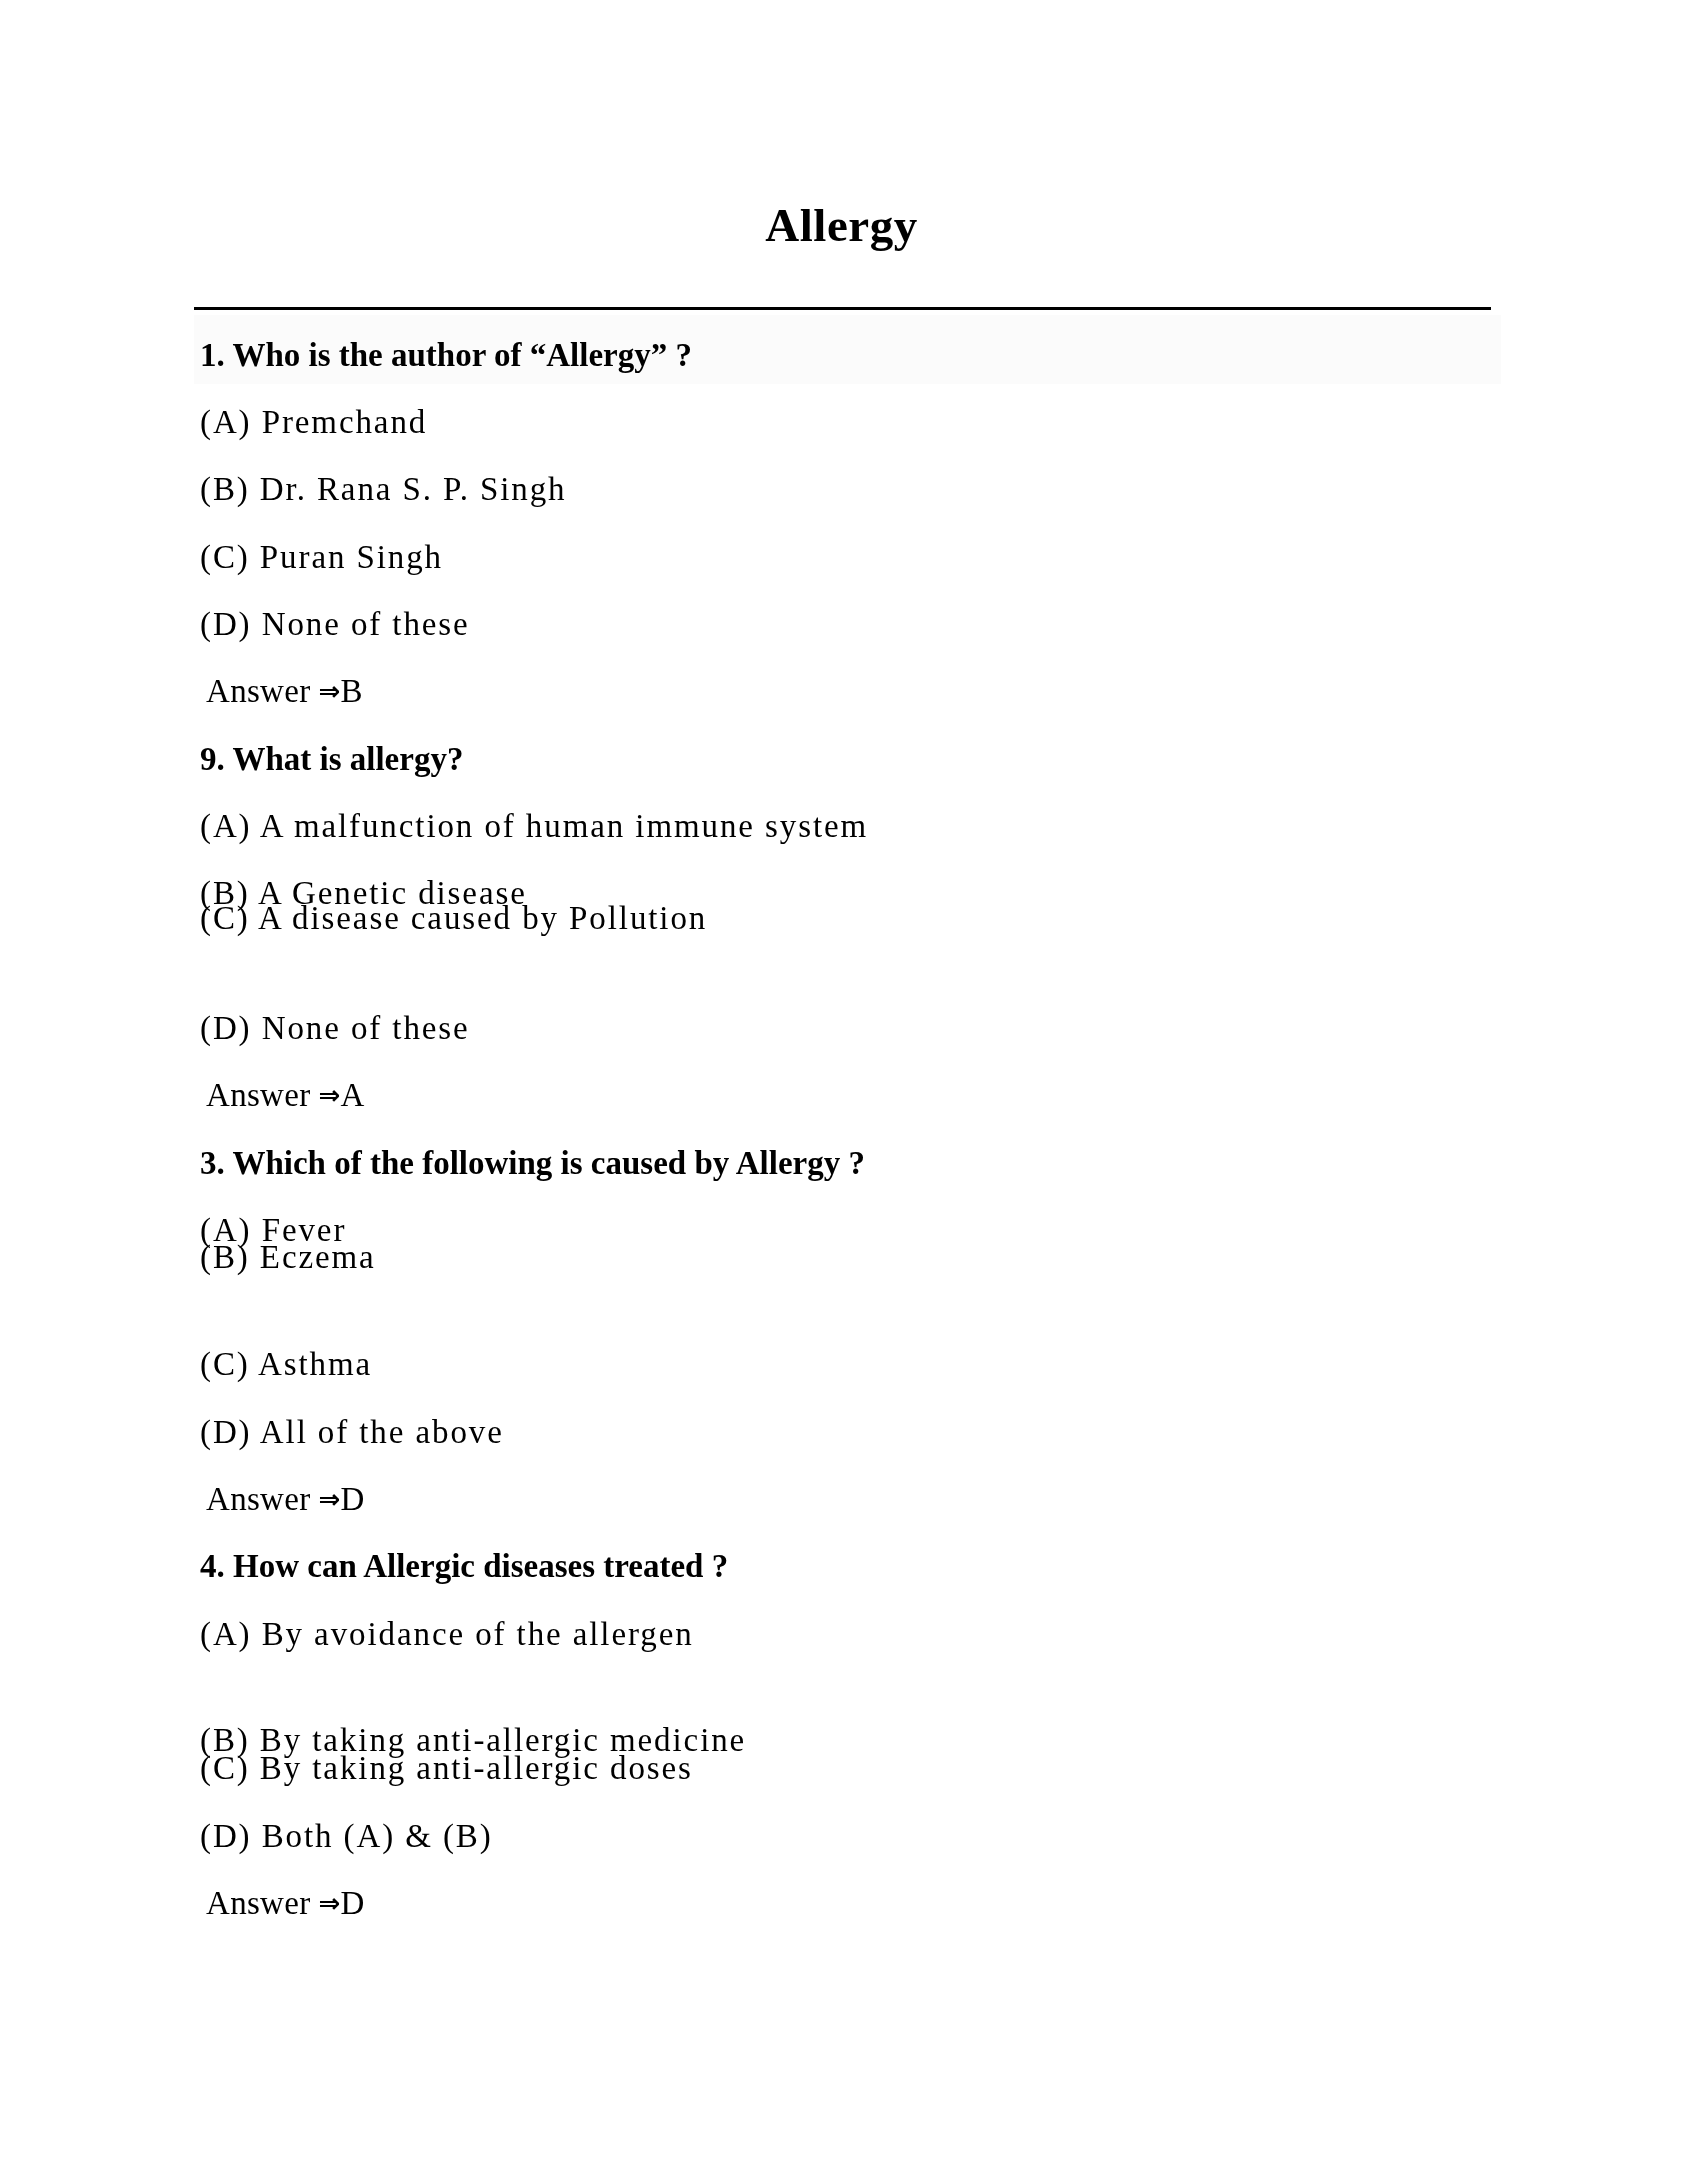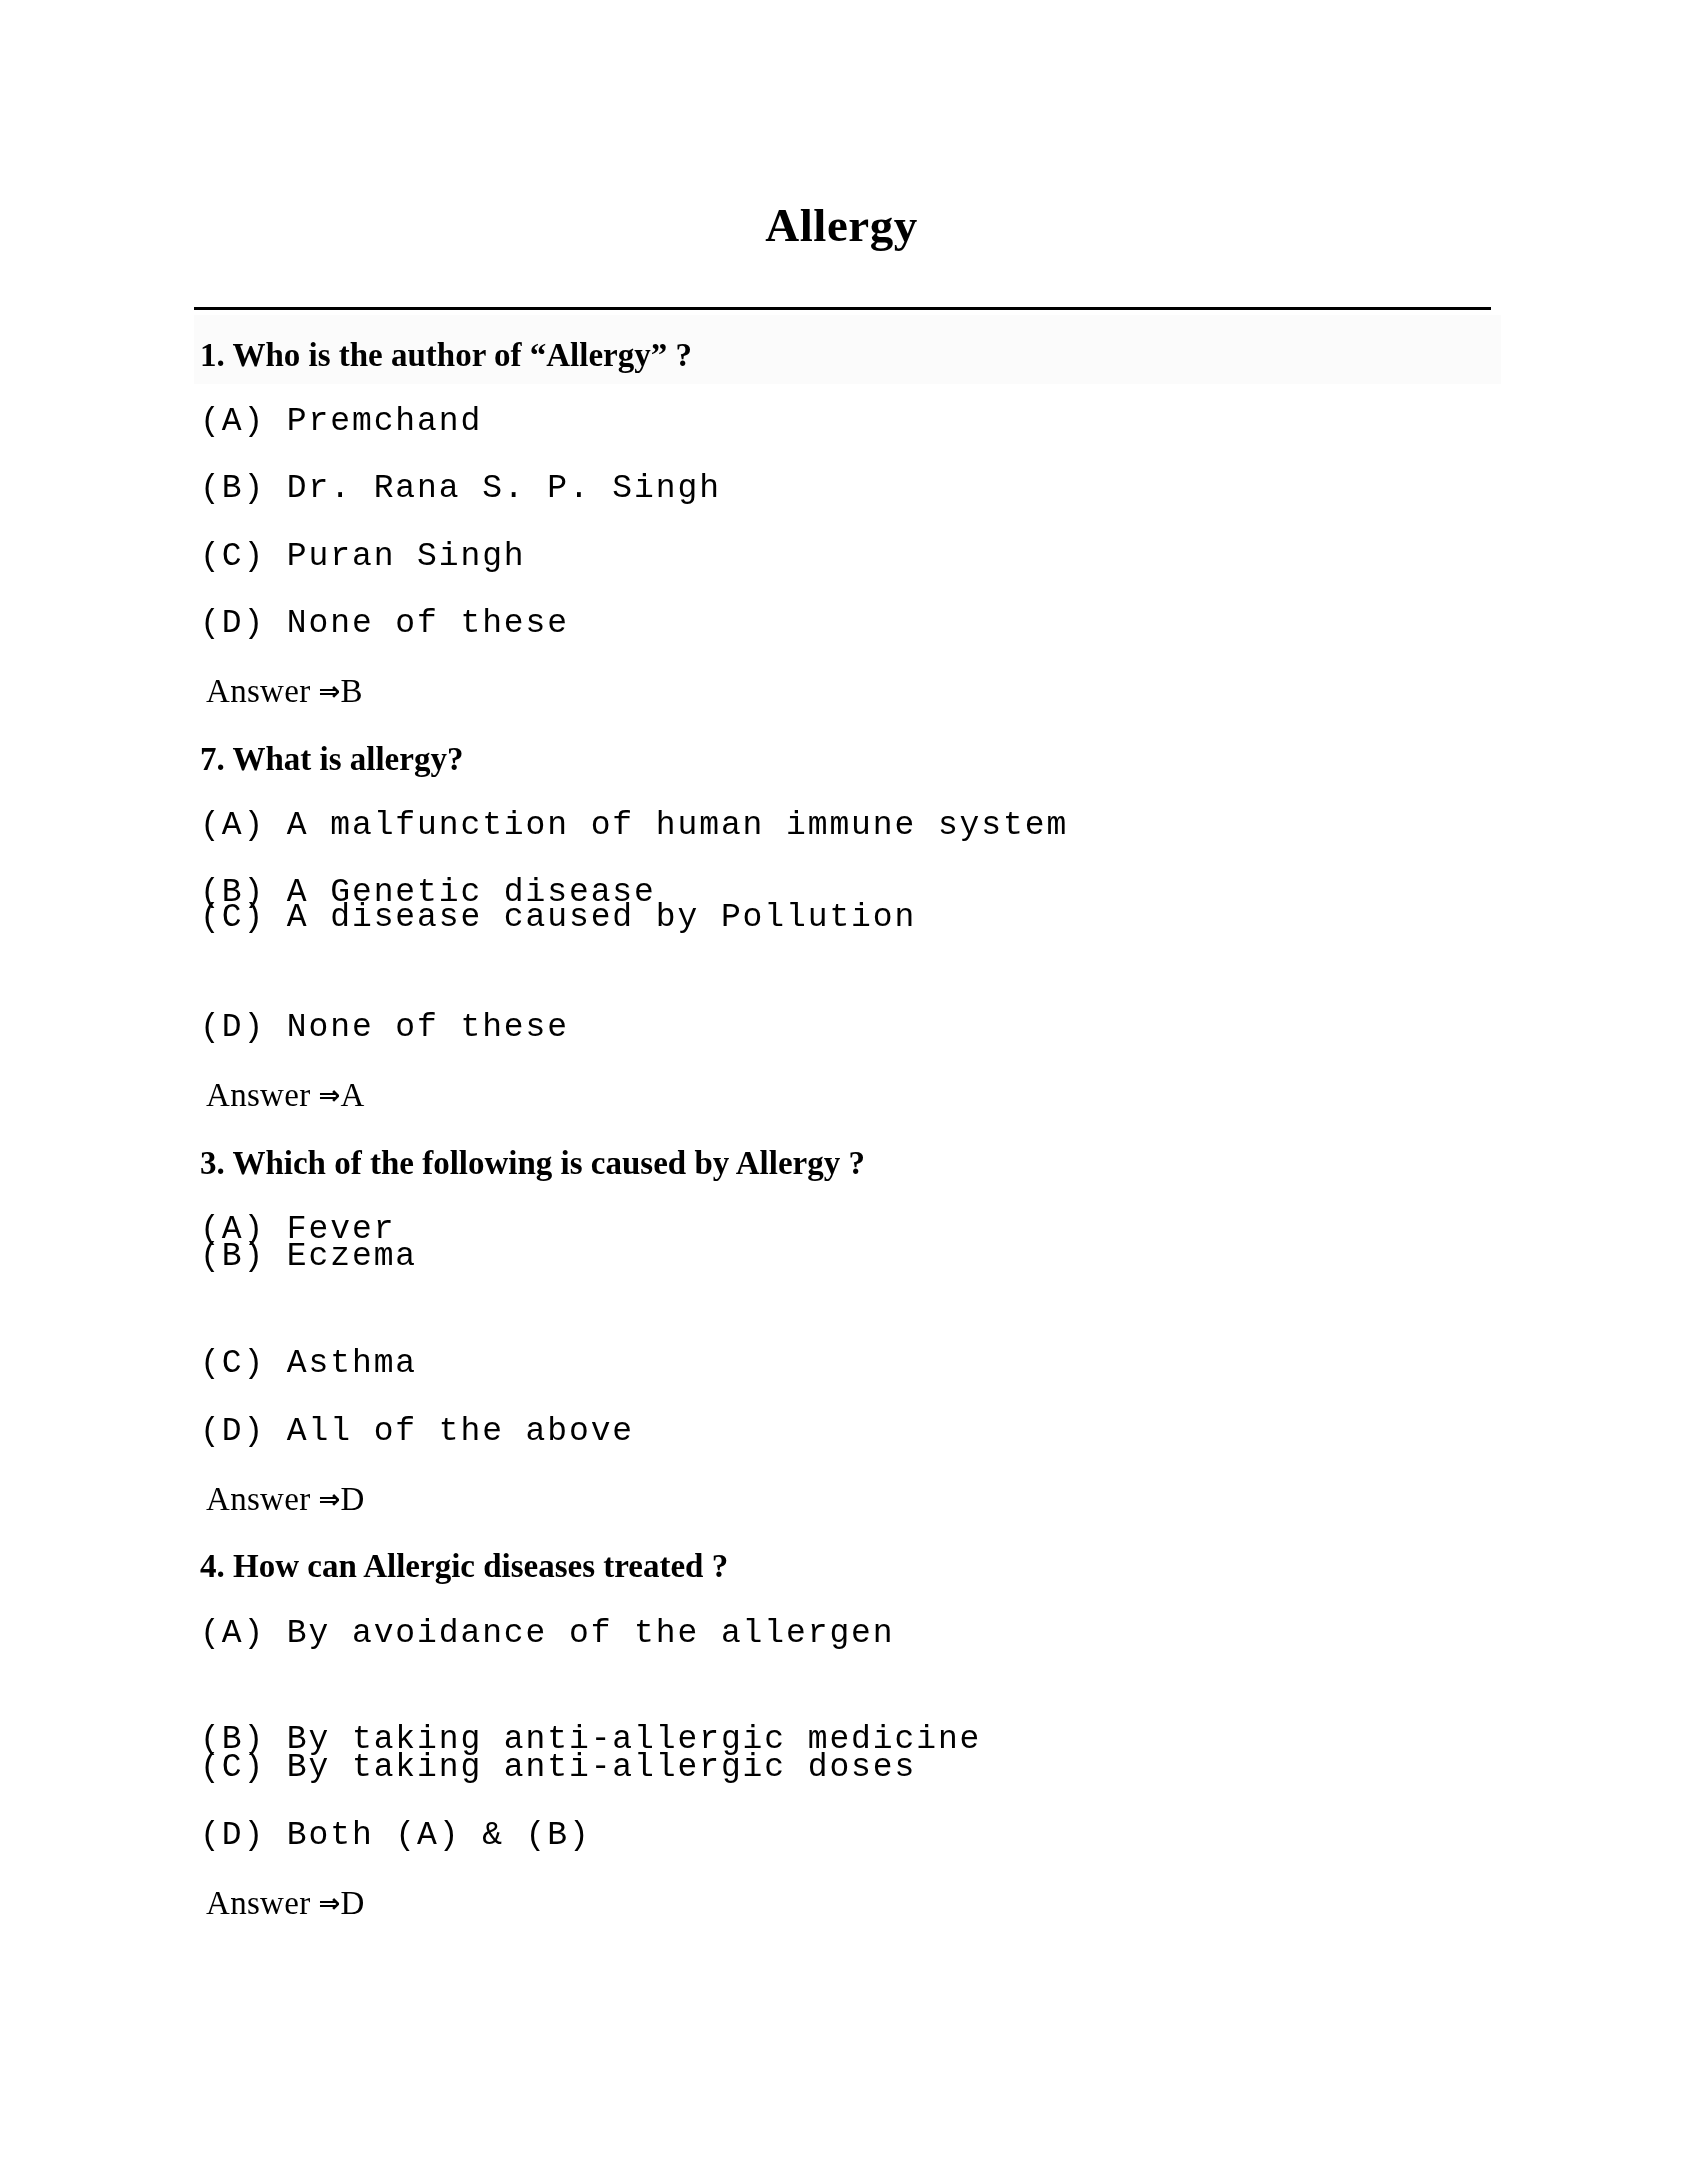--- a/index.html
+++ b/index.html
@@ -68,21 +68,20 @@
       font-size: 33px;
       white-space: nowrap;
     }
     .question {
       font-weight: bold;
       letter-spacing: 0px;
     }
     .option {
       font-weight: normal;
       letter-spacing: 1.9px;
-      font-family: Liberation Mono, monospace;
     }
     .answer {
       left: 206px;
       letter-spacing: 0.3px;
     }
     .answer .ans-label {
       font-weight: normal;
     }
     .answer .ans-arrow {
       font-family: "DejaVu Sans", sans-serif;
@@ -110,21 +109,21 @@
 
     <div class="line question" style="top:333px">1. Who is the author of “Allergy” ?</div>
     <div class="line option" style="top:400px">(A) Premchand</div>
     <div class="line option" style="top:467px">(B) Dr. Rana S. P. Singh</div>
     <div class="line option" style="top:535px">(C) Puran Singh</div>
     <div class="line option" style="top:602px">(D) None of these</div>
     <div class="line answer" style="top:669px">
       <span class="ans-label">Answer</span><span class="ans-arrow">⇒</span><span class="ans-value">B</span>
     </div>
 
-    <div class="line question" style="top:737px">7. What is allergy?</div>
+    <div class="line question" style="top:737px">9. What is allergy?</div>
     <div class="line option" style="top:804px">(A) A malfunction of human immune system</div>
     <div class="line option" style="top:871px">(B) A Genetic disease</div>
     <div class="line option" style="top:896px">(C) A disease caused by Pollution</div>
     <div class="line option" style="top:1006px">(D) None of these</div>
     <div class="line answer" style="top:1073px">
       <span class="ans-label">Answer</span><span class="ans-arrow">⇒</span><span class="ans-value">A</span>
     </div>
 
     <div class="line question" style="top:1141px">3. Which of the following is caused by Allergy ?</div>
     <div class="line option" style="top:1208px">(A) Fever</div>

